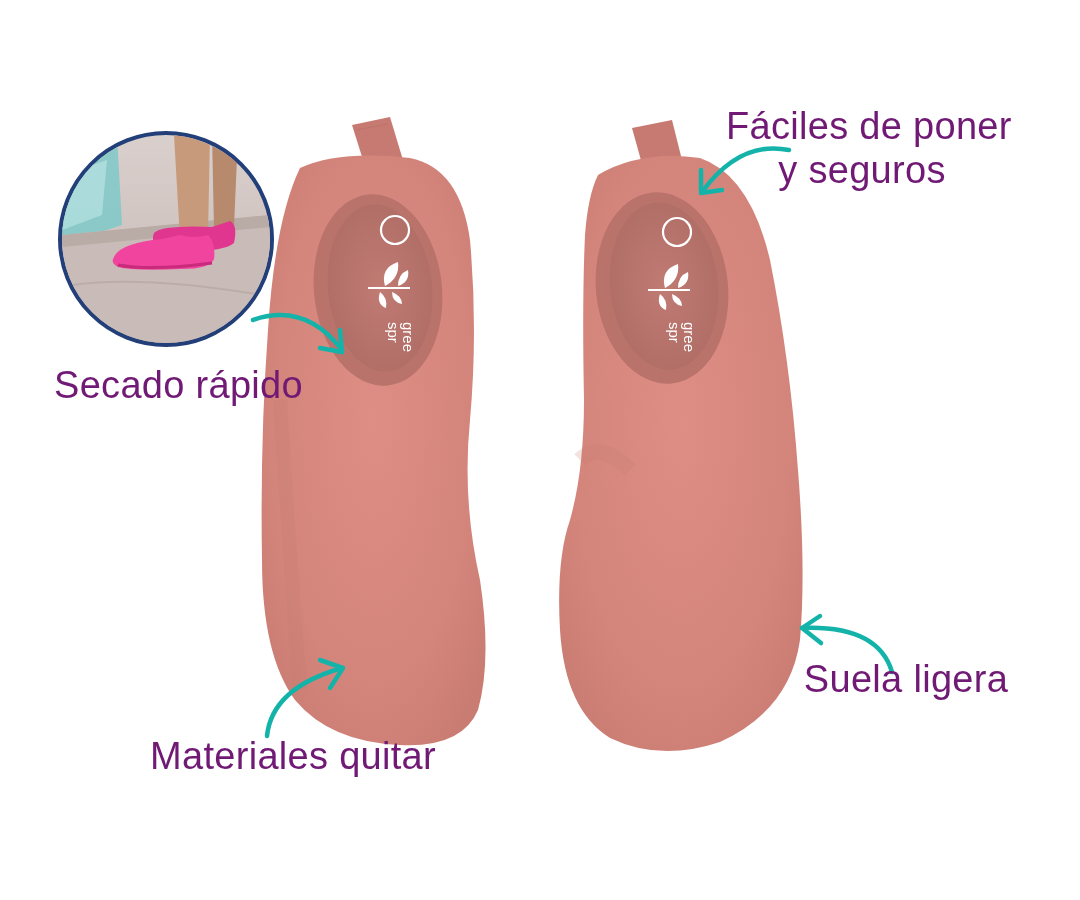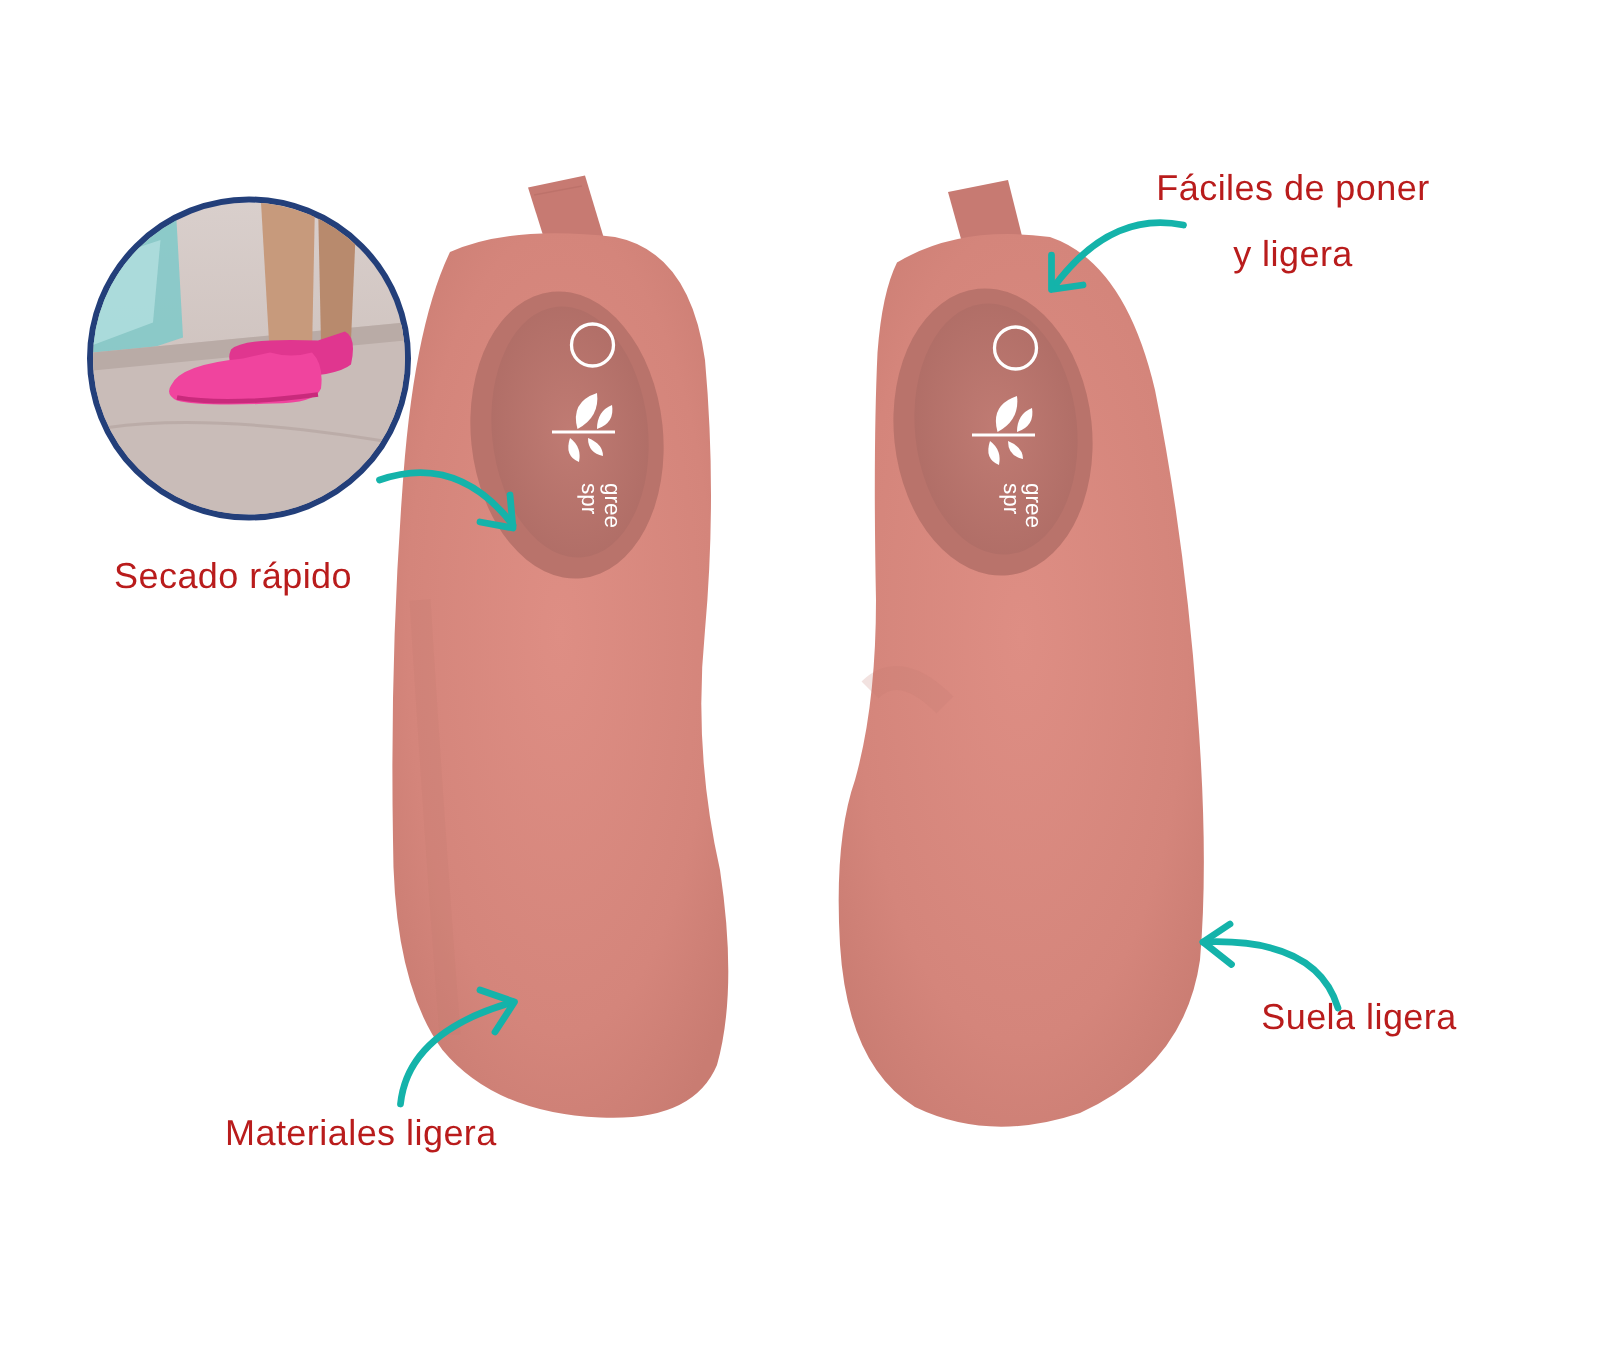--- a/index.html
+++ b/index.html
@@ -1,21 +1,21 @@
 <!DOCTYPE html>
 <html><head>
   <meta charset="utf-8">
   <style>
     html, body { margin: 0; padding: 0; }
     body {
       width: 1080px; height: 900px; background: #ffffff; position: relative; overflow: hidden;
       font-family: "Liberation Sans", "DejaVu Sans", sans-serif; color: #111111;
     }
     .abs { position: absolute; }
-    .label { position: absolute; font-size: 24px; line-height: 44px; letter-spacing: 0.3px; color: #b91c1c; white-space: nowrap; }
+    .label { position: absolute; font-size: 38px; line-height: 44px; letter-spacing: 0.3px; color: #701a75; white-space: nowrap; }
     .label.center { text-align: center; }
     svg { display: block; }
     .photo-circle {
       position: absolute; left: 58px; top: 131px; width: 216px; height: 216px;
       border-radius: 50%; border: 4px solid #233f7a; overflow: hidden; box-sizing: border-box;
       background: linear-gradient(180deg, #d9cfcc 0%, #cfc3bf 55%, #bfb1ad 100%);
     }
   </style>
 </head>
 <body>
@@ -118,24 +118,24 @@
       <path d="M320 660 L343 668 L330 688"></path>
     </g>
 
     <g>
       <path d="M892 672 Q878 625 802 628"></path>
       <path d="M820 616 L802 628 L821 643"></path>
     </g>
   </g>
 </svg>
 
-<div class="label" style="left:54px; top:363px;margin-left:22px;">Secado rápido</div>
+<div class="label" style="left:54px; top:363px;">Secado rápido</div>
 
 <div class="label center" style="left:726px; top:104px; width:272px;">
   <div>Fáciles de poner</div>
-  <div>y ligera</div>
+  <div>y seguros</div>
 </div>
 
-<div class="label" style="left:150px; top:734px;">Materiales ligera</div>
+<div class="label" style="left:150px; top:734px;">Materiales quitar</div>
 
 <div class="label center" style="left:772px; top:657px; width:268px;">
   <div>Suela ligera</div>
 </div>
 
 </body></html>

